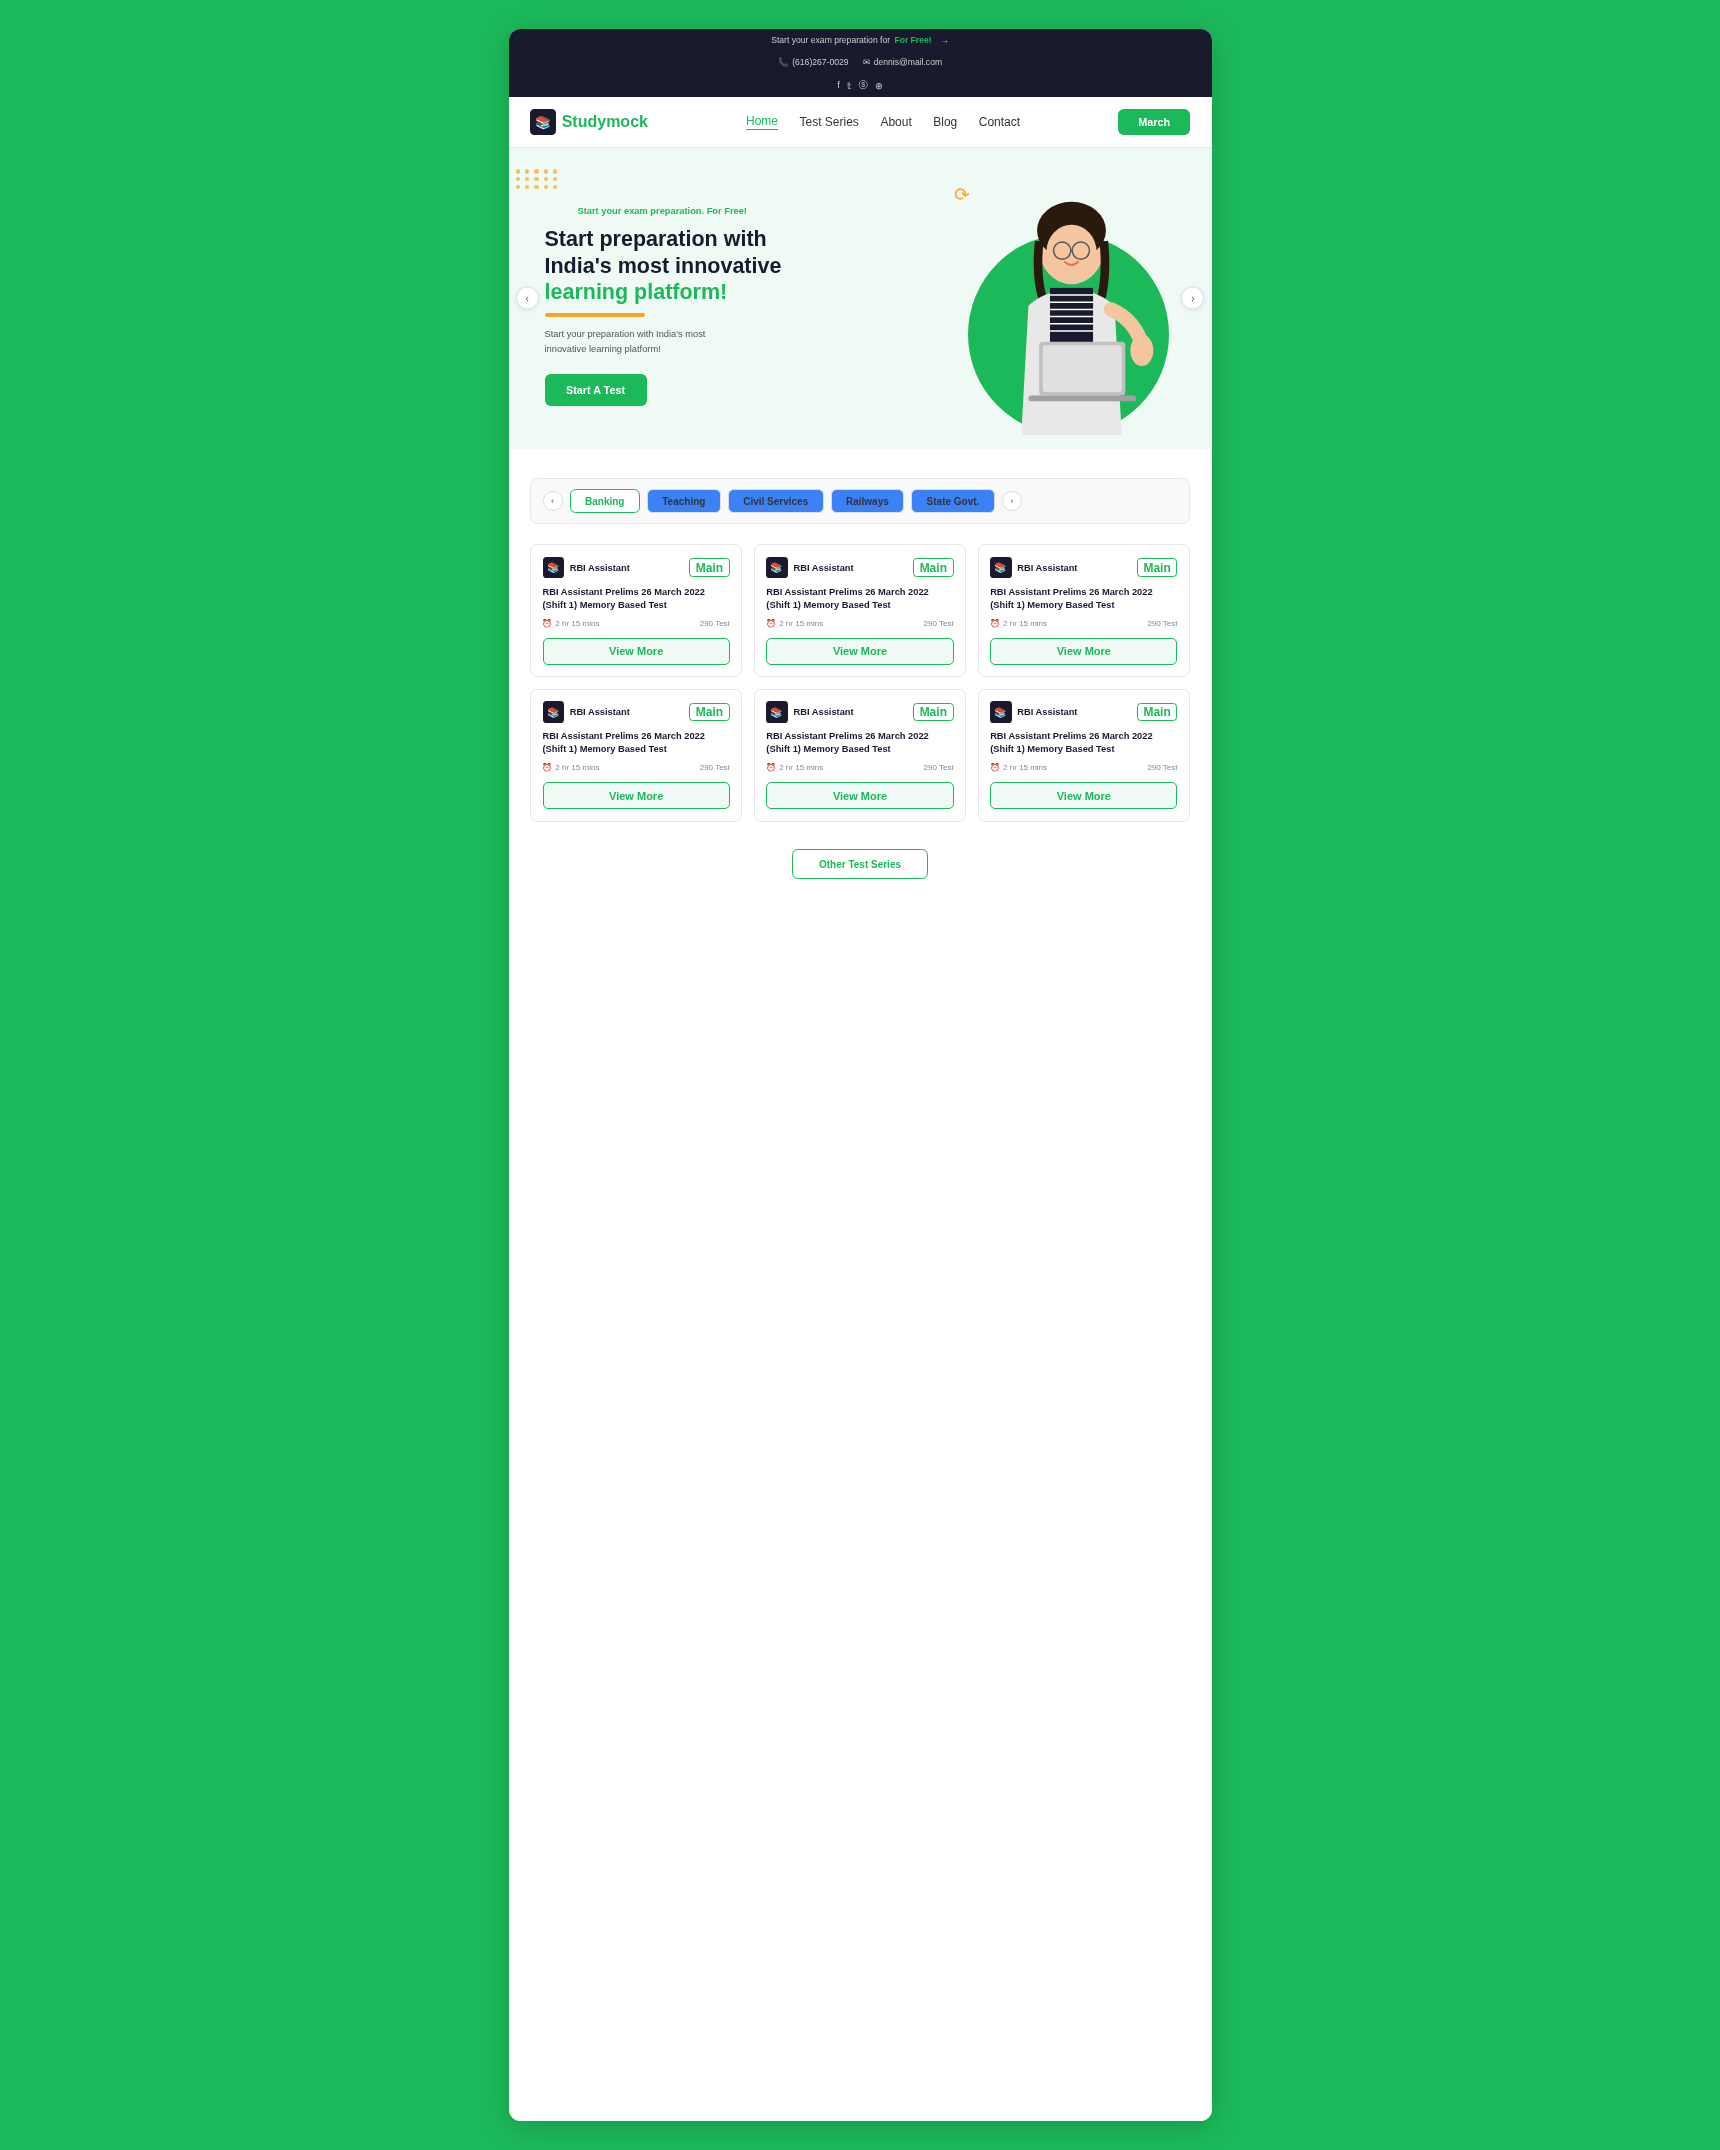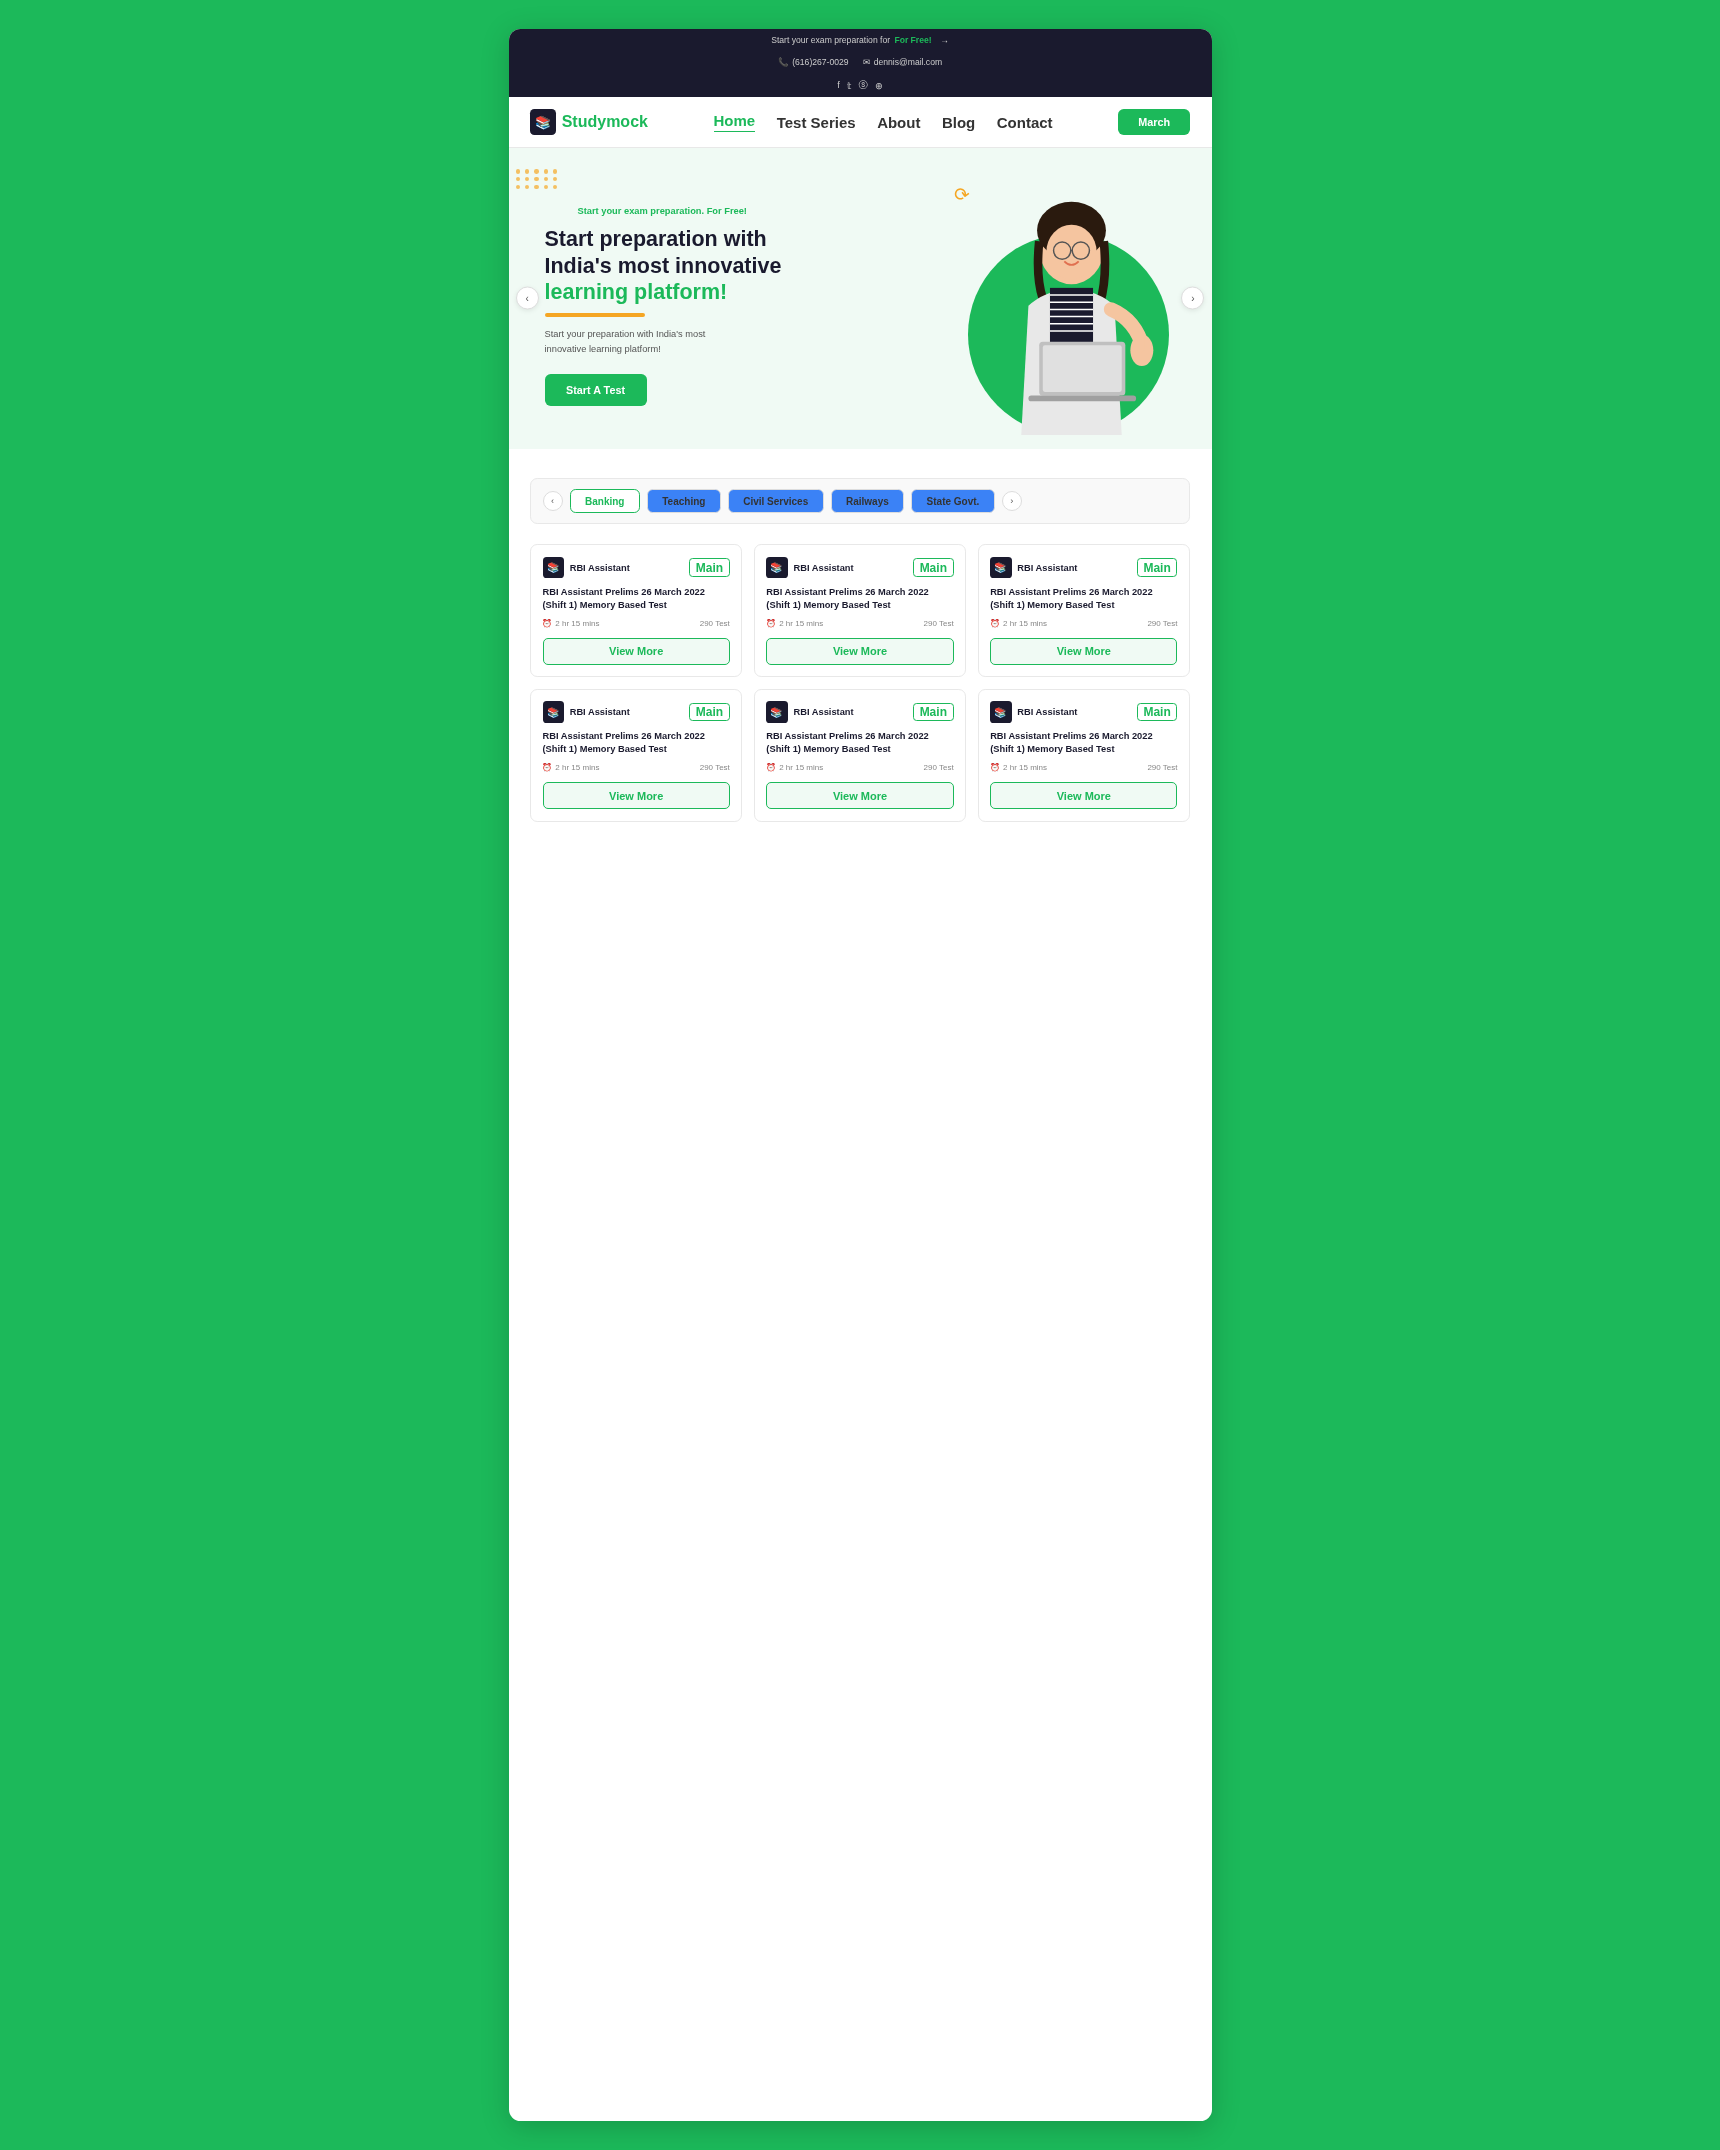--- a/index.html
+++ b/index.html
@@ -52,22 +52,22 @@
       width: 26px; height: 26px;
       background: #1a1a2e;
       border-radius: 4.3px;
       display: flex; align-items: center; justify-content: center;
       color: #1cb95a; font-size: 13px;
     }
     .logo-text { font-size: 16px; font-weight: 700; color: #1a1a2e; }
     .logo-text span { color: #1cb95a; }
     .nav-links { display: flex; align-items: center; gap: 21.5px; }
     .nav-link {
-      font-size: 15px; color: #333; text-decoration: none; cursor: pointer;
-      font-weight: 700;
+      font-size: 12px; color: #333; text-decoration: none; cursor: pointer;
+      font-weight: 400;
     }
     .nav-link.active { color: #1cb95a; border-bottom: 1.4px solid #1cb95a; padding-bottom: 1.4px; }
     .login-btn {
       background: #1cb95a; color: #fff; border: none;
       padding: 7.2px 20px; border-radius: 5.7px; font-size: 10.8px;
       font-weight: 600; cursor: pointer;
     }
 
     
     .hero {
@@ -445,16 +445,19 @@
         <div class="card-title">RBI Assistant Prelims 26 March 2022 (Shift 1) Memory Based Test</div>
         <div class="card-meta">
           <span class="card-time">⏰ <span>2 hr 15 mins</span></span>
           <span>290 Test</span>
         </div>
         <button class="view-more-btn">View More</button>
       </div>
 
     </div>
 
+    <div class="other-btn-wrap">
+      <button class="other-btn">Other Test Series</button>
+    </div>
 
   </div>
 </div>
 
 
 </body></html>

